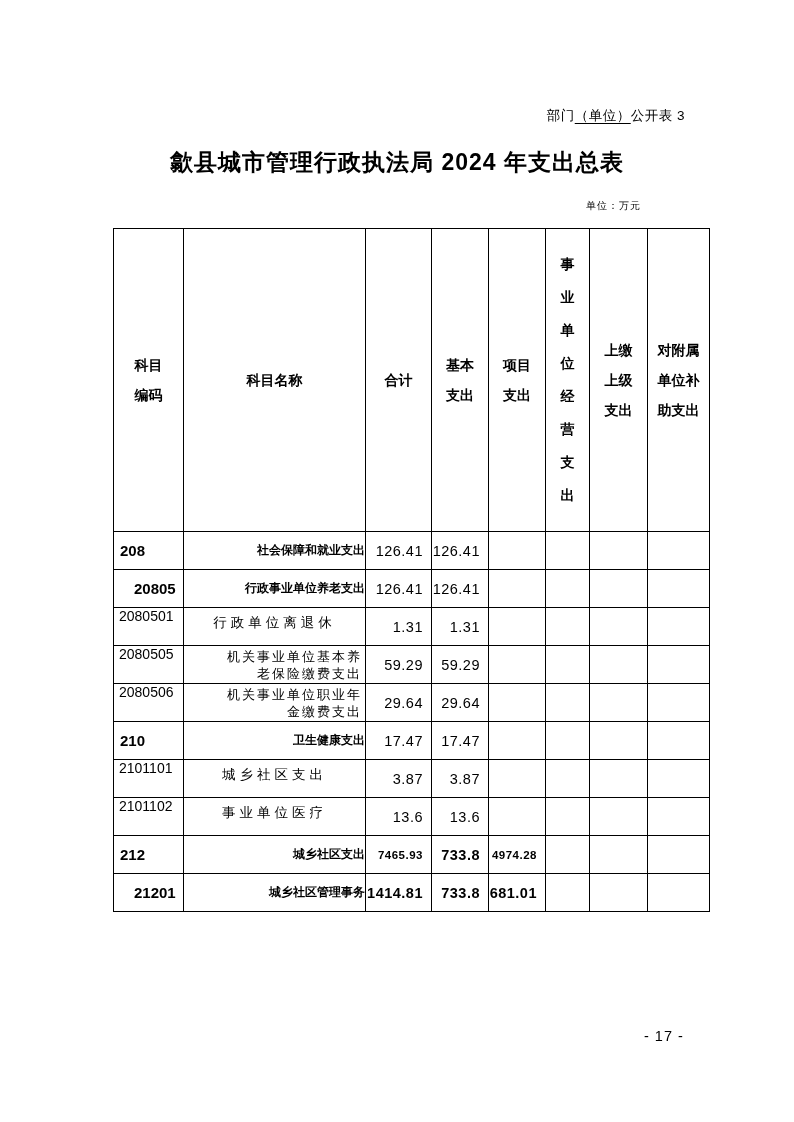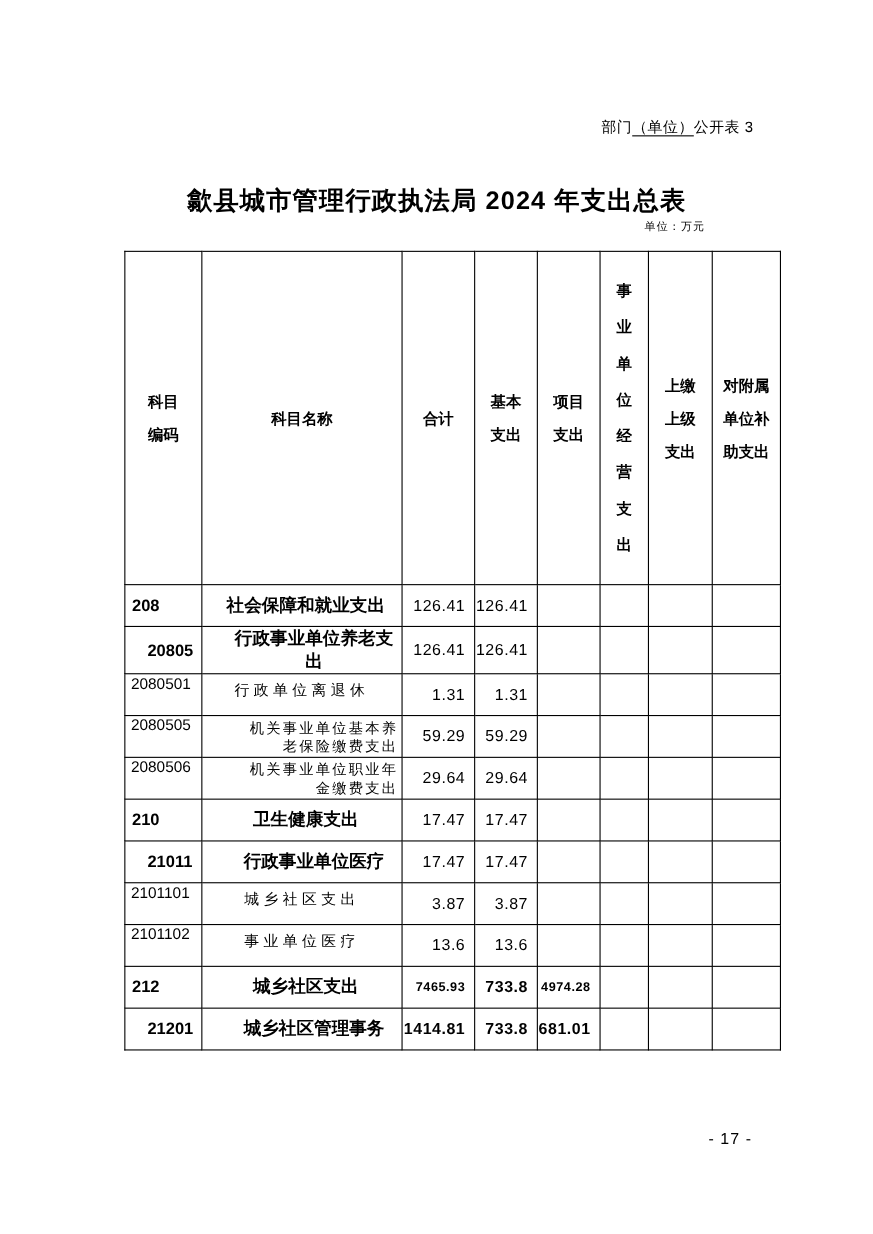--- a/index.html
+++ b/index.html
@@ -8,21 +8,21 @@
     background:#ffffff; color:#000;
     font-family:Liberation Sans, sans-serif;
     overflow:hidden;
   }
   .header-note {
     position:absolute; top:107px; right:109px;
     font-size:13.5px; letter-spacing:0.5px; white-space:nowrap;
   }
   .header-note .u { text-decoration:underline; text-underline-offset:3px; }
   .title {
-    position:absolute; top:167px; left:0; width:100%; margin:0;
+    position:absolute; top:147px; left:0; width:100%; margin:0;
     text-align:center; font-size:23px; font-weight:bold; letter-spacing:1px;
   }
   .unit-label {
     position:absolute; top:199px; left:586px;
     font-size:10px; letter-spacing:1px; white-space:nowrap;
   }
   table.budget-table {
     position:absolute; left:113px; top:228px;
     border-collapse:collapse; table-layout:fixed; width:596px;
     border:1.5px solid #000;
@@ -33,21 +33,21 @@
   .budget-table thead tr { height:303px; }
   .budget-table tbody tr { height:38px; }
   .budget-table th {
     font-weight:bold; font-size:14px; text-align:center; vertical-align:middle;
   }
   .budget-table th .hline { display:block; line-height:30px; }
   .budget-table th.vertical span { display:block; line-height:33px; }
   td.code { font-weight:bold; font-size:15px; text-align:left; vertical-align:middle; padding-left:6px; }
   td.code.lvl2 { padding-left:20px; }
   td.code.lvl3 { font-weight:normal; font-size:14px; vertical-align:bottom; padding-bottom:21px; padding-left:5px;margin-left:48px; }
-  td.name { font-weight:bold; font-size:16px; text-align:center; vertical-align:middle; padding-left:7px; }
+  td.name { font-weight:bold; font-size:12px; text-align:right; vertical-align:middle; padding-left:7px; }
   td.name.lvl2 { padding-left:22px; }
   td.name.lvl3 {
     font-weight:normal; font-size:13.5px; vertical-align:top; padding-top:6px;
     text-align:center; letter-spacing:4px; padding-left:0;margin-top:28px;
   }
   td.name.lvl3.wrap {
     text-align:right; letter-spacing:2px; text-indent:26px;
     padding:3px 3px 0 4px; line-height:1.3; font-size:13px;
   }
   td.val { font-size:14.5px; text-align:right; vertical-align:middle; padding-right:8px; letter-spacing:0.5px; }
@@ -174,30 +174,20 @@
           <td class="code lvl1">210</td>
           <td class="name lvl1">卫生健康支出</td>
           <td class="val">17.47</td>
           <td class="val">17.47</td>
           <td class="val"></td>
           <td class="val"></td>
           <td class="val"></td>
           <td class="val"></td>
         </tr>
         <tr>
-          <td class="code lvl2">21011</td>
-          <td class="name lvl2">行政事业单位医疗</td>
-          <td class="val">17.47</td>
-          <td class="val">17.47</td>
-          <td class="val"></td>
-          <td class="val"></td>
-          <td class="val"></td>
-          <td class="val"></td>
-        </tr>
-        <tr>
           <td class="code lvl3">2101101</td>
           <td class="name lvl3">城乡社区支出</td>
           <td class="val">3.87</td>
           <td class="val">3.87</td>
           <td class="val"></td>
           <td class="val"></td>
           <td class="val"></td>
           <td class="val"></td>
         </tr>
         <tr>

